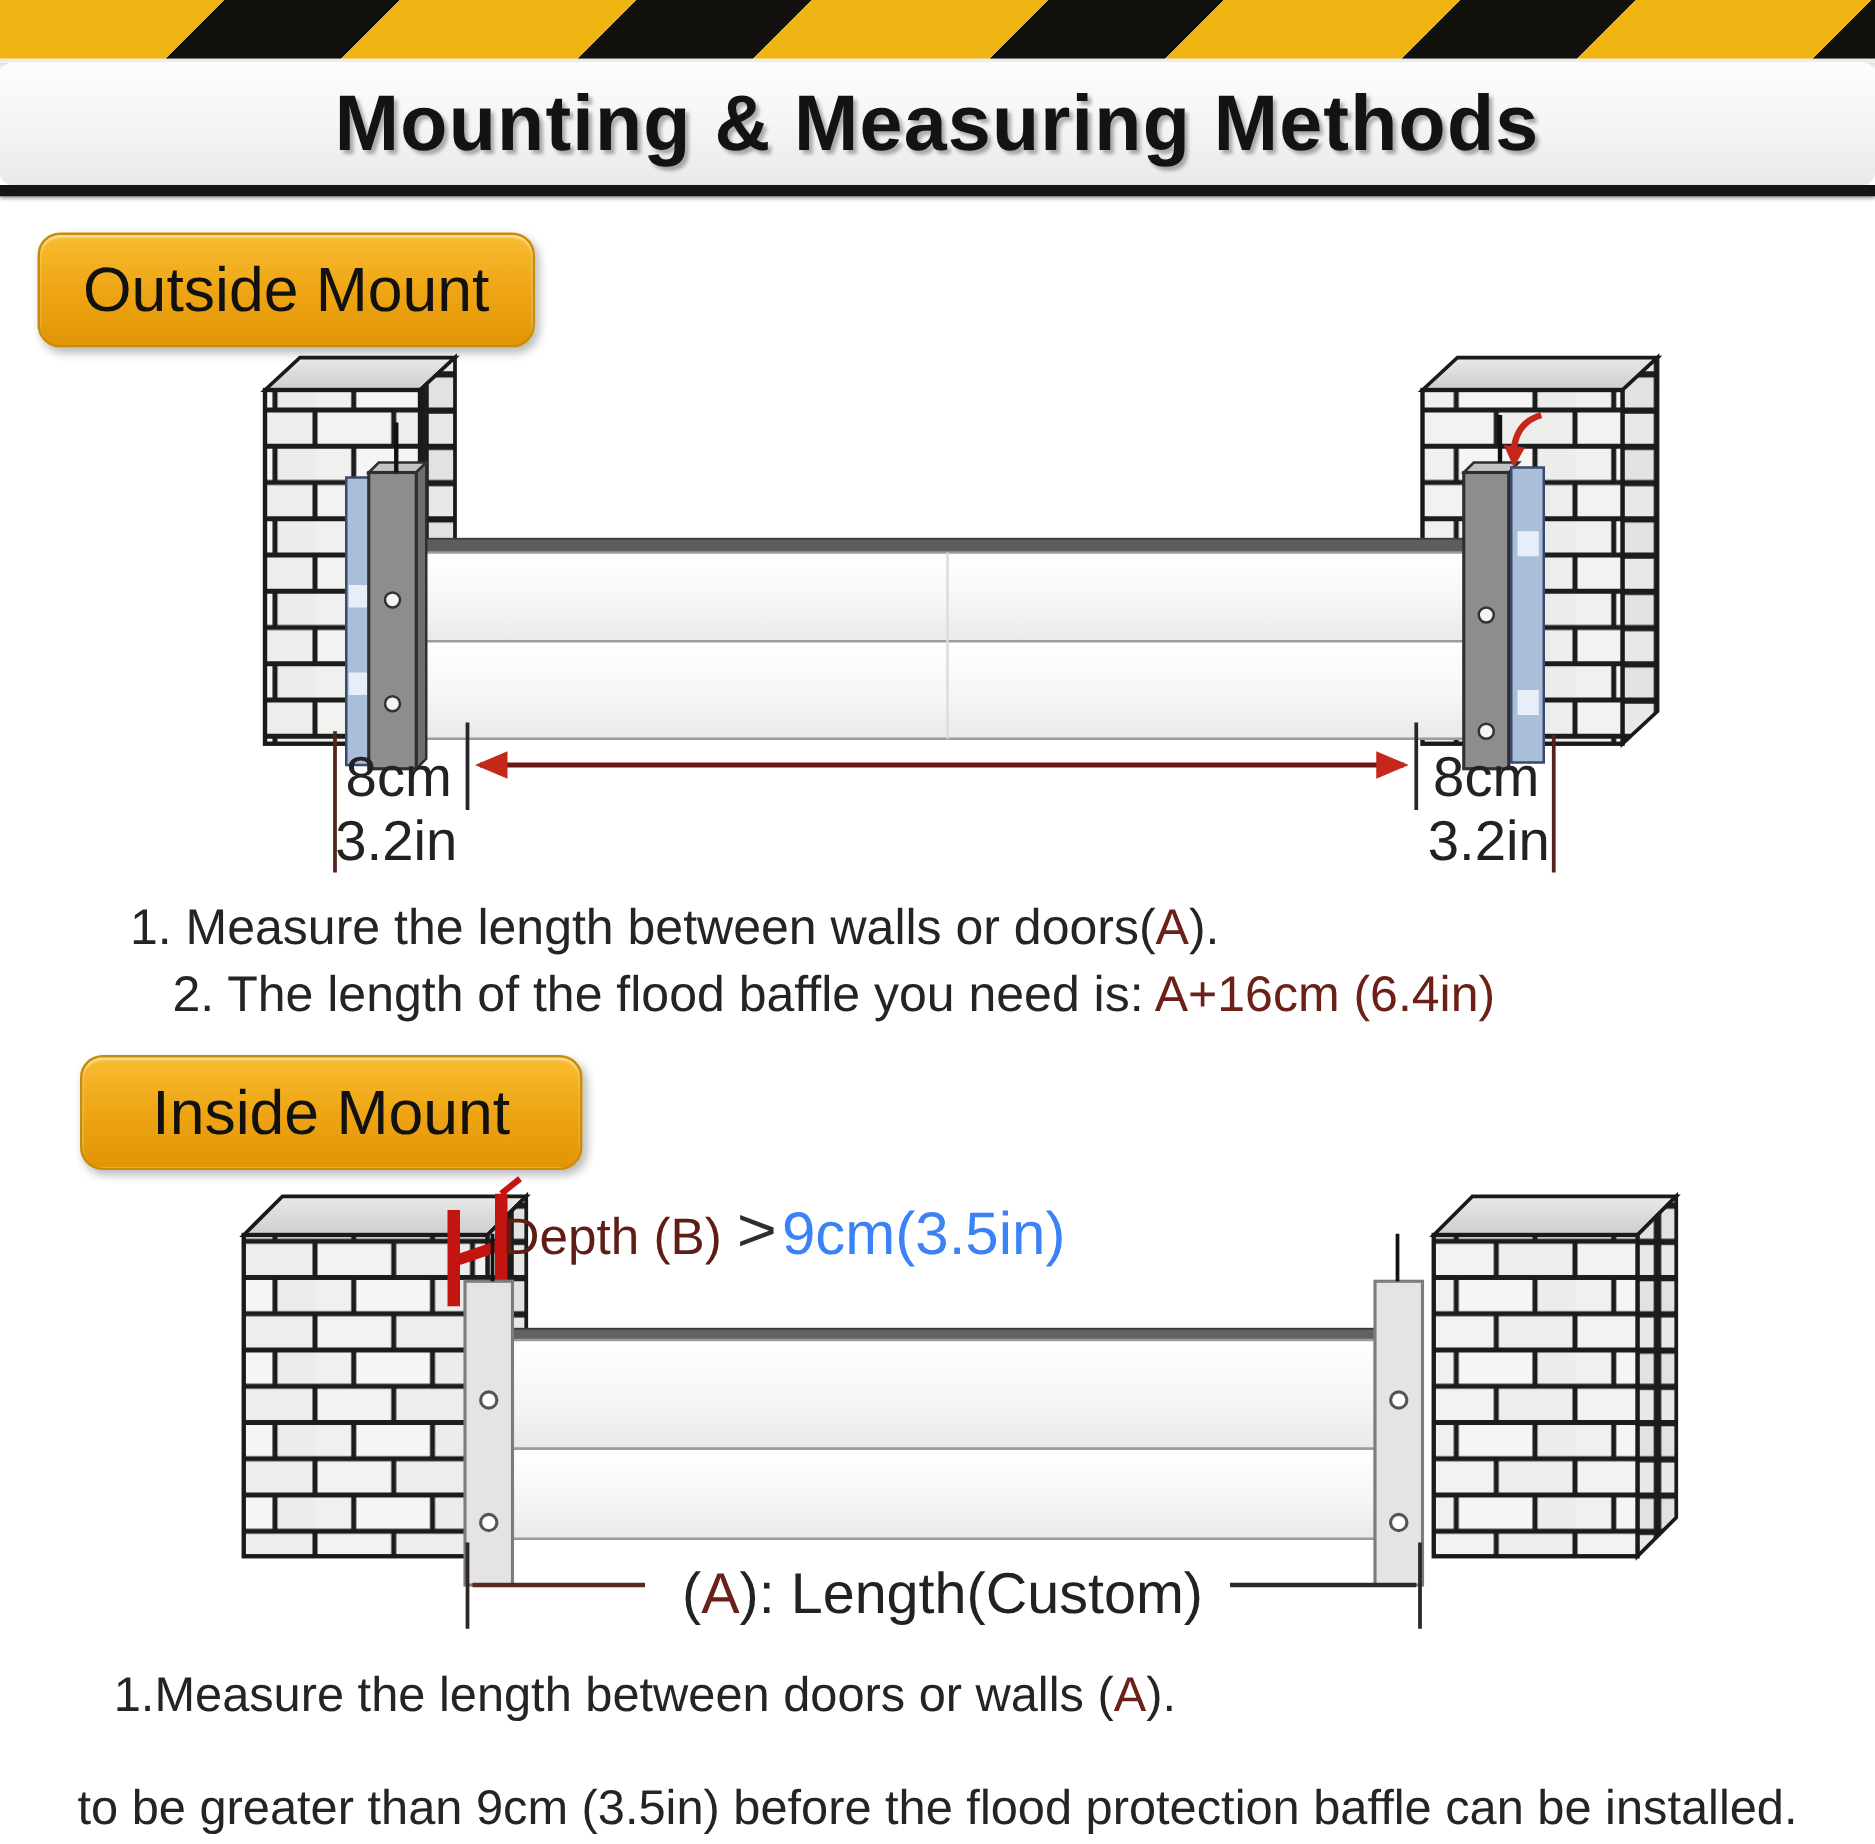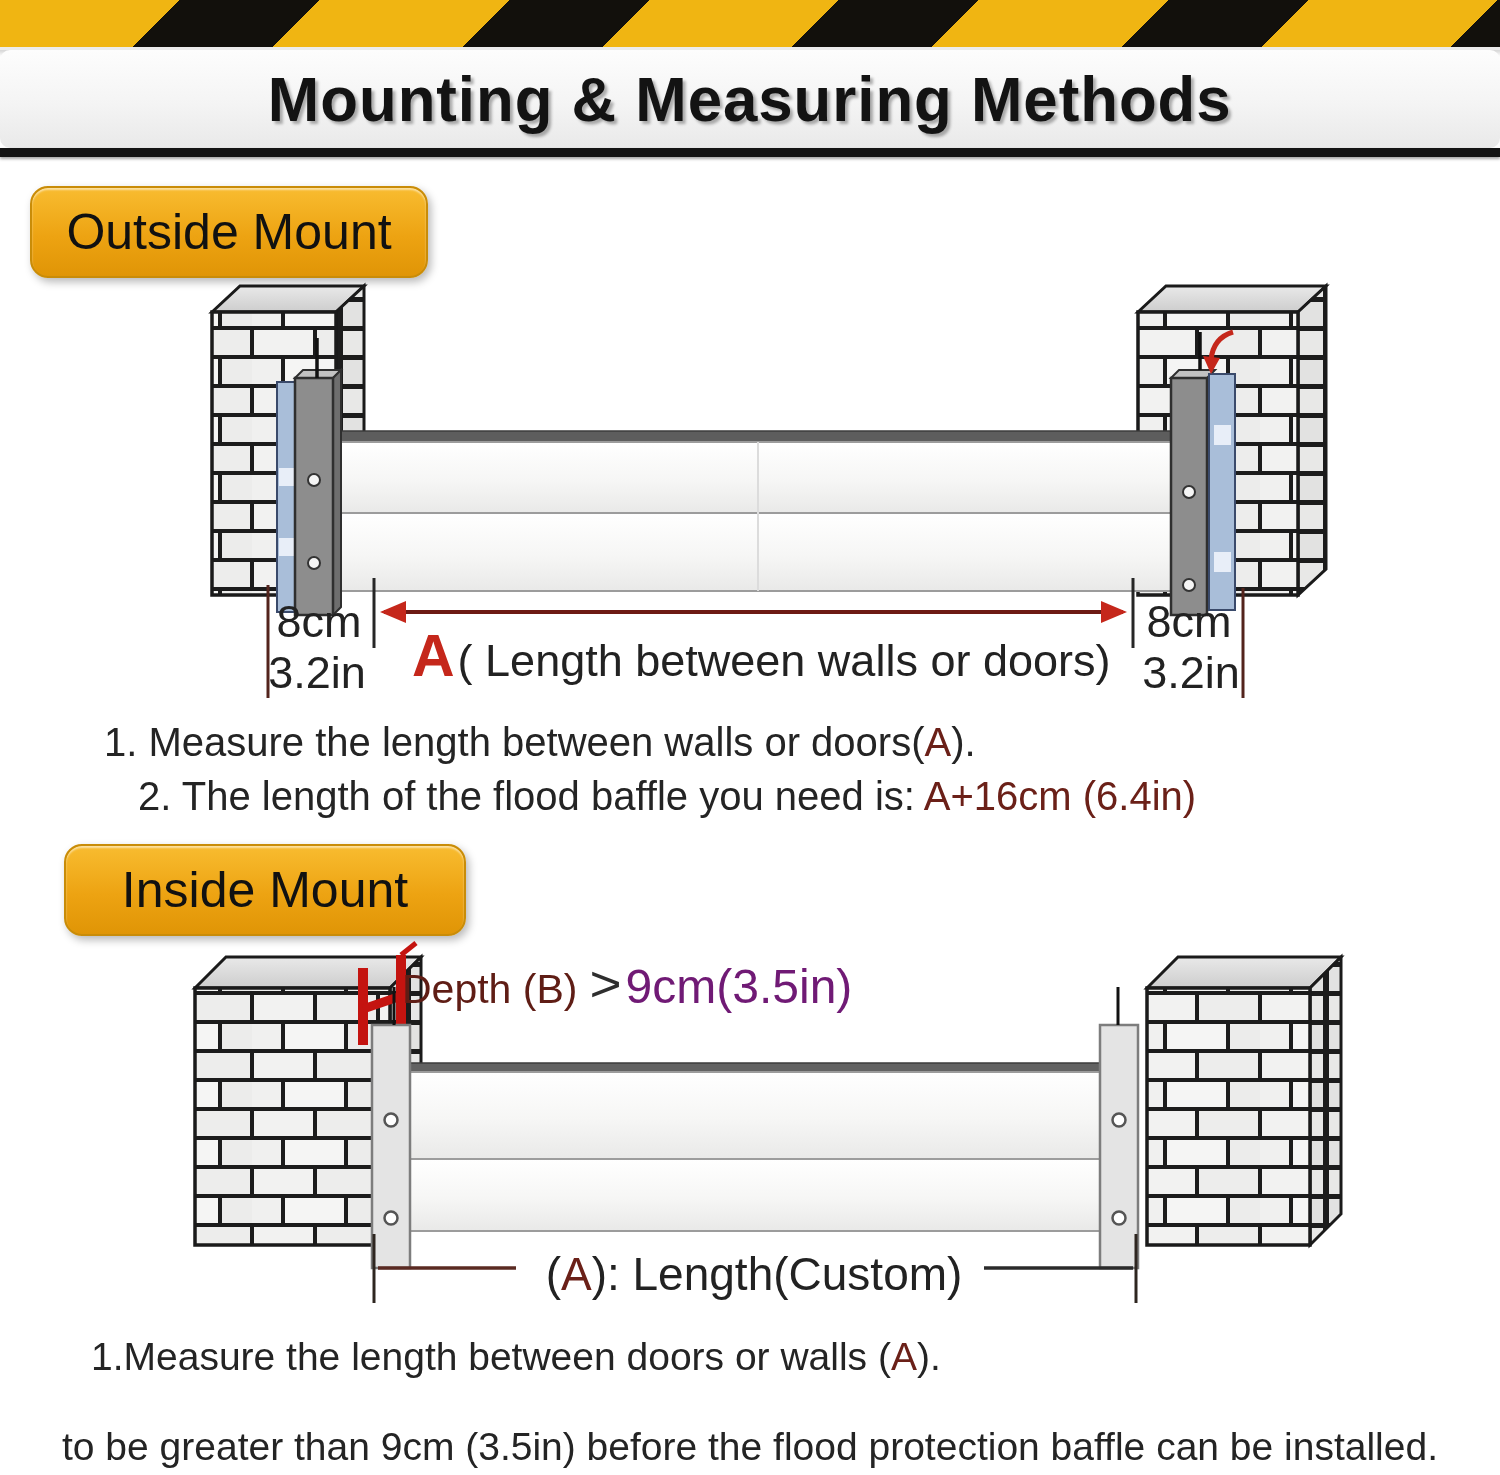--- a/index.html
+++ b/index.html
@@ -52,21 +52,21 @@
   .dim-r-in { left:1130px; top:649px; width:122px; }
   .span-label { left:412px; top:626px; font-size:45px; }
   .span-label .big-a { font-size:59px; font-weight:700; color:#c5271b; margin-right:3px; }
   .instr { font-size:40px; color:#242424; }
   .i1-l1 { left:104px; top:721px; }
   .i1-l2 { left:99px;  top:775px;margin-left:39px; }
   .red-txt { color:#6b2018; }
   .depth-label { left:402px; top:956px; display:flex; align-items:baseline; }
   .depth-label .dl1 { font-size:41px; color:#5f1d15; }
   .depth-label .dl2 { font-size:55px; font-weight:400; color:#2e2e2e; margin:0 4px 0 12px; transform:scaleY(.9); }
-  .depth-label .dl3 { font-size:48px; color:#701a75; }
+  .depth-label .dl3 { font-size:48px; color:#3b82f6; }
   .len-label { left:378px; top:1250px; width:752px; text-align:center; font-size:46px; }
   .i2-l1 { left:91px; top:1337px; font-size:39px; }
   .i2-l2a { left:0; top:1389px; width:1500px; text-align:center; font-size:39px; }
   .i2-l2b { left:0; top:1427px; width:1500px; text-align:center; font-size:39px; }
 </style>
 </head>
 <body>
 
 <div id="canvas">
 
@@ -166,23 +166,20 @@
         <polygon points="380,342 406,331 406,353" fill="#c5271b"></polygon>
         <polygon points="1127,342 1101,331 1101,353" fill="#c5271b"></polygon>
       </g>
     </g>
   </svg>
 
   <div class="lbl dim dim-l-cm">8cm</div>
   <div class="lbl dim dim-l-in">3.2in</div>
   <div class="lbl dim dim-r-cm">8cm</div>
   <div class="lbl dim dim-r-in">3.2in</div>
-  <div class="lbl span-label">
-    <span class="big-a">A</span><span>( Length between walls or doors)</span>
-  </div>
 
   <div class="lbl instr i1-l1">
     <span>1. Measure the length between walls or doors(</span><span class="red-txt">A</span><span>).</span>
   </div>
   <div class="lbl instr i1-l2">
     <span>2. The length of the flood baffle you need is: </span><span class="red-txt">A+16cm (6.4in)</span>
   </div>
 
   <div class="badge badge-inside">
     <span>Inside Mount</span>

